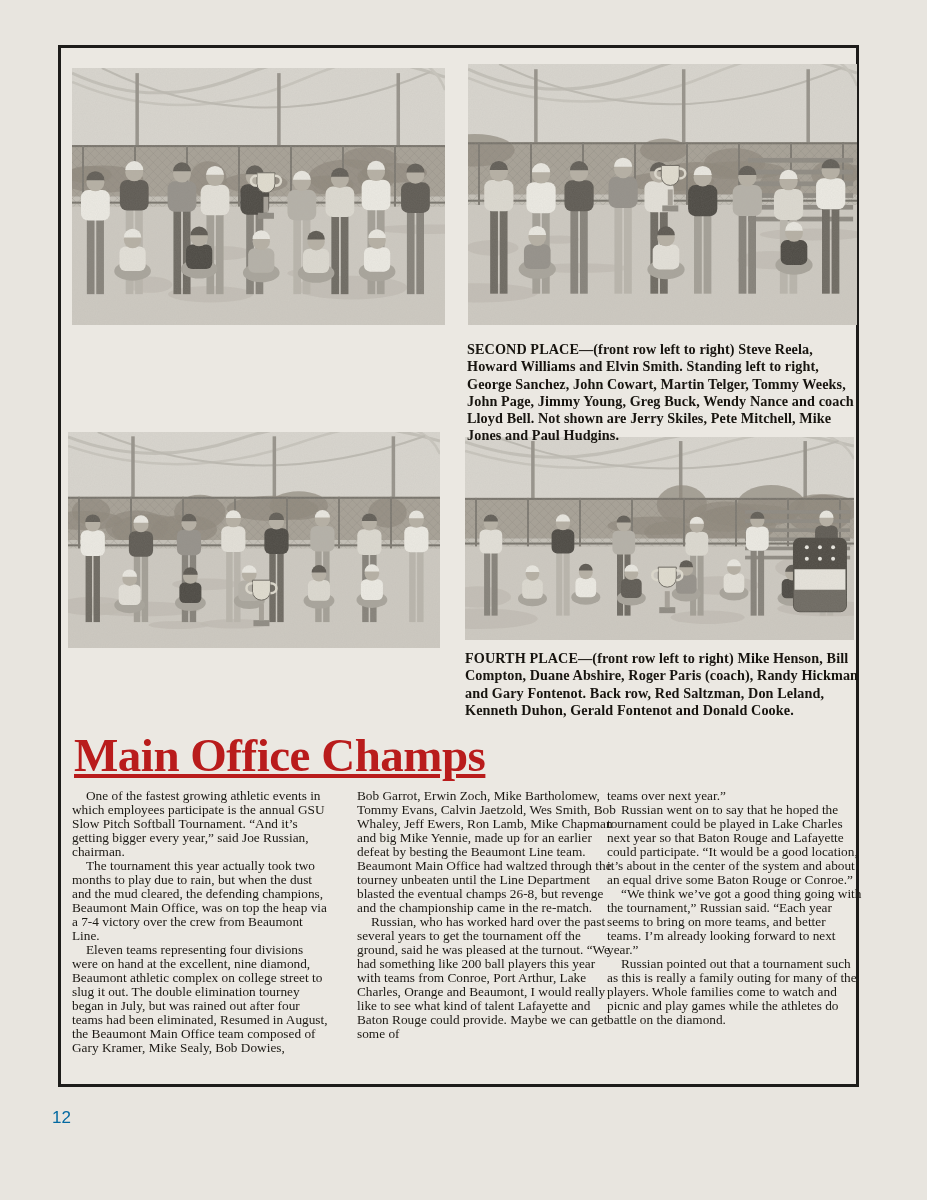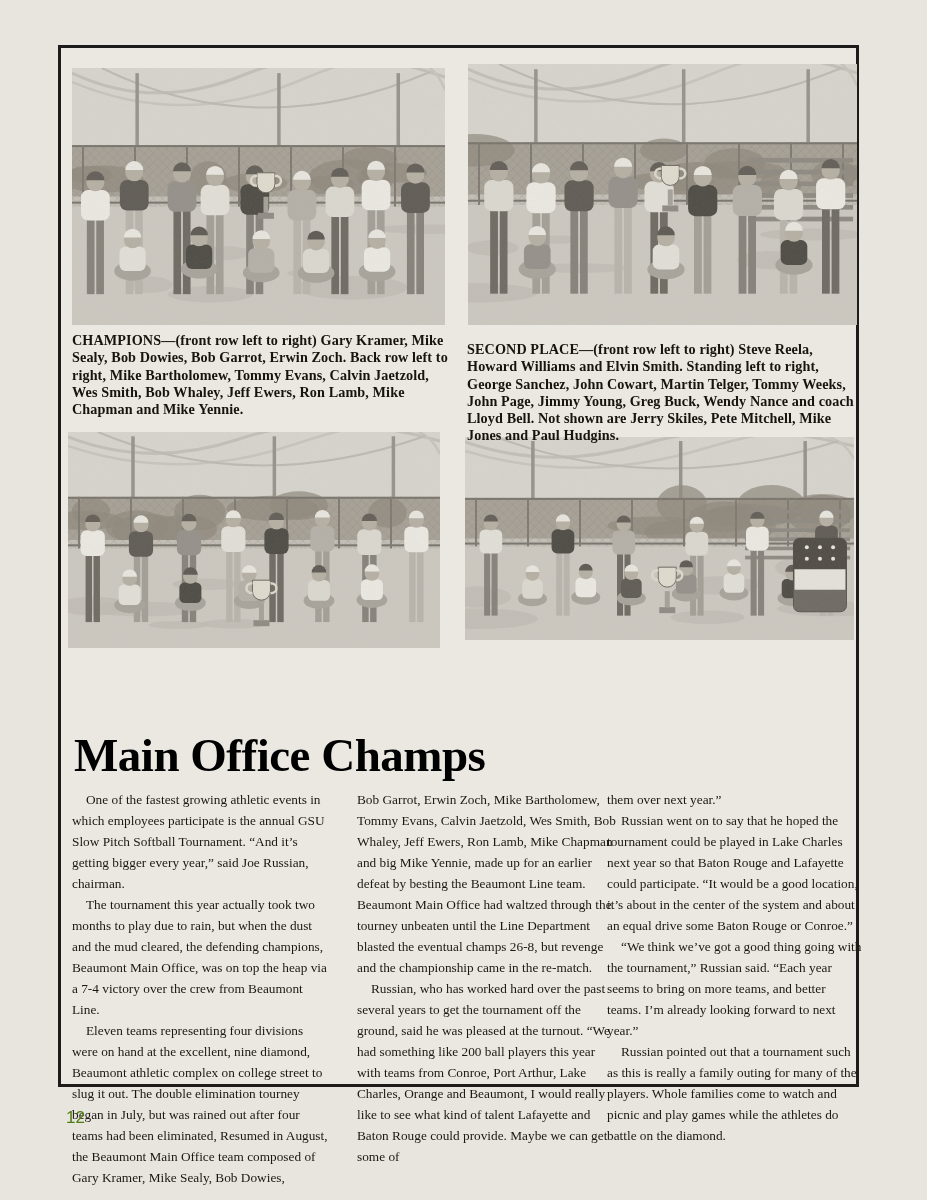--- a/index.html
+++ b/index.html
@@ -13,28 +13,28 @@
     border:3px solid #1d1c1a;background:#ebe8e2;box-sizing:border-box;
   }
   .photo{position:absolute;overflow:hidden;background:#d9d6cf;}
   .photo svg{display:block;}
   .caption{
     position:absolute;margin:0;font-weight:bold;
     font-size:14.2px;line-height:17.3px;color:#17140f;letter-spacing:.1px;
   }
   .title{
     position:absolute;left:74px;top:731px;margin:0;
-    font-size:47px;line-height:1.05;font-weight:bold;color:#000000;letter-spacing:-.5px;
+    font-size:47px;line-height:1.05;font-weight:bold;color:#b91c1c;letter-spacing:-.5px;text-decoration:underline;
   }
-  .col{position:absolute;top:789px;color:#1b1813;font-size:13.3px;line-height:21px;}
+  .col{position:absolute;top:789px;color:#1b1813;font-size:13.3px;line-height:14px;}
   .col p{margin:0;}
   .col p.ind{text-indent:14px;}
   .pagenum{
-    position:absolute;left:66px;top:1108px;
-    font-family:"Liberation Sans", sans-serif;font-size:17px;color:#4d7c0f;
+    position:absolute;left:52px;top:1108px;
+    font-family:"Liberation Sans", sans-serif;font-size:17px;color:#0369a1;
   }
 </style>
 </head>
 <body>
 
 <div class="page">
   <div class="frame"></div>
 
   <div class="photo" id="ph0" style="left:72px;top:68px;width:373px;height:257px" title="black-and-white photo of championship softball team posed in two rows under netting with trophy">
       <svg xmlns="http://www.w3.org/2000/svg" width="373" height="257" viewBox="0 0 373 257">
@@ -883,35 +883,35 @@
         <circle cx="341.83375" cy="121.8229" r="2" fill="#e8e6df"></circle>
         <circle cx="354.96250000000003" cy="110.2696" r="2" fill="#e8e6df"></circle>
         <circle cx="354.96250000000003" cy="121.8229" r="2" fill="#e8e6df"></circle>
         <circle cx="368.09125" cy="110.2696" r="2" fill="#e8e6df"></circle>
         <circle cx="368.09125" cy="121.8229" r="2" fill="#e8e6df"></circle>
         <path d="M 328.705 152.656 h 52.515 v 15.924 a6 6 0 0 1 -6 6 h -40.515 a6 6 0 0 1 -6 -6 Z" fill="#6e6a62"></path>
         <rect width="389" height="203" filter="url(#grain-31)" opacity="0.35"></rect>
       </svg>
     </div>
 
-  <p class="caption" style="left:72px;top:332px;width:378px">CHAMPIONS—(front row left to right) Gary Kramer, Mike Sealy, Bob Dowies, Bob Garrot, Erwin Zoch. Back row left to right, Mike Bartholomew, Tommy Evans, Calvin Jaetzold, Wes Smith, Bob Whaley, Jeff Ewers, Ron Lamb, Mike Chapman and Mike Yennie.</p>
   <p class="caption" style="left:467px;top:341px;width:394px">SECOND PLACE—(front row left to right) Steve Reela, Howard Williams and Elvin Smith. Standing left to right, George Sanchez, John Cowart, Martin Telger, Tommy Weeks, John Page, Jimmy Young, Greg Buck, Wendy Nance and coach Lloyd Bell. Not shown are Jerry Skiles, Pete Mitchell, Mike Jones and Paul Hudgins.</p>
+  <p class="caption" style="left:465px;top:650px;width:396px">FOURTH PLACE—(front row left to right) Mike Henson, Bill Compton, Duane Abshire, Roger Paris (coach), Randy Hickman and Gary Fontenot. Back row, Red Saltzman, Don Leland, Kenneth Duhon, Gerald Fontenot and Donald Cooke.</p>
 
   <h1 class="title">Main Office Champs</h1>
 
   <div class="col" style="left:72px;width:258px">
       <p class="ind">One of the fastest growing athletic events in which employees participate is the annual GSU Slow Pitch Softball Tournament. “And it’s getting bigger every year,” said Joe Russian, chairman.</p>
       <p class="ind">The tournament this year actually took two months to play due to rain, but when the dust and the mud cleared, the defending champions, Beaumont Main Office, was on top the heap via a 7-4 victory over the crew from Beaumont Line.</p>
       <p class="ind">Eleven teams representing four divisions were on hand at the excellent, nine diamond, Beaumont athletic complex on college street to slug it out. The double elimination tourney began in July, but was rained out after four teams had been eliminated, Resumed in August, the Beaumont Main Office team composed of Gary Kramer, Mike Sealy, Bob Dowies,</p>
     </div>
   <div class="col" style="left:357px;width:262px">
       <p class="">Bob Garrot, Erwin Zoch, Mike Bartholomew, Tommy Evans, Calvin Jaetzold, Wes Smith, Bob Whaley, Jeff Ewers, Ron Lamb, Mike Chapman and big Mike Yennie, made up for an earlier defeat by besting the Beaumont Line team. Beaumont Main Office had waltzed through the tourney unbeaten until the Line Department blasted the eventual champs 26-8, but revenge and the championship came in the re-match.</p>
       <p class="ind">Russian, who has worked hard over the past several years to get the tournament off the ground, said he was pleased at the turnout. “We had something like 200 ball players this year with teams from Conroe, Port Arthur, Lake Charles, Orange and Beaumont, I would really like to see what kind of talent Lafayette and Baton Rouge could provide. Maybe we can get some of</p>
     </div>
   <div class="col" style="left:607px;width:256px">
-      <p class="">them over next year.”</p>
+      <p class="">teams over next year.”</p>
       <p class="ind">Russian went on to say that he hoped the tournament could be played in Lake Charles next year so that Baton Rouge and Lafayette could participate. “It would be a good location, it’s about in the center of the system and about an equal drive some Baton Rouge or Conroe.”</p>
       <p class="ind">“We think we’ve got a good thing going with the tournament,” Russian said. “Each year seems to bring on more teams, and better teams. I’m already looking forward to next year.”</p>
       <p class="ind">Russian pointed out that a tournament such as this is really a family outing for many of the players. Whole families come to watch and picnic and play games while the athletes do battle on the diamond.</p>
     </div>
 
   <div class="pagenum">12</div>
 </div>
 
 </body></html>

